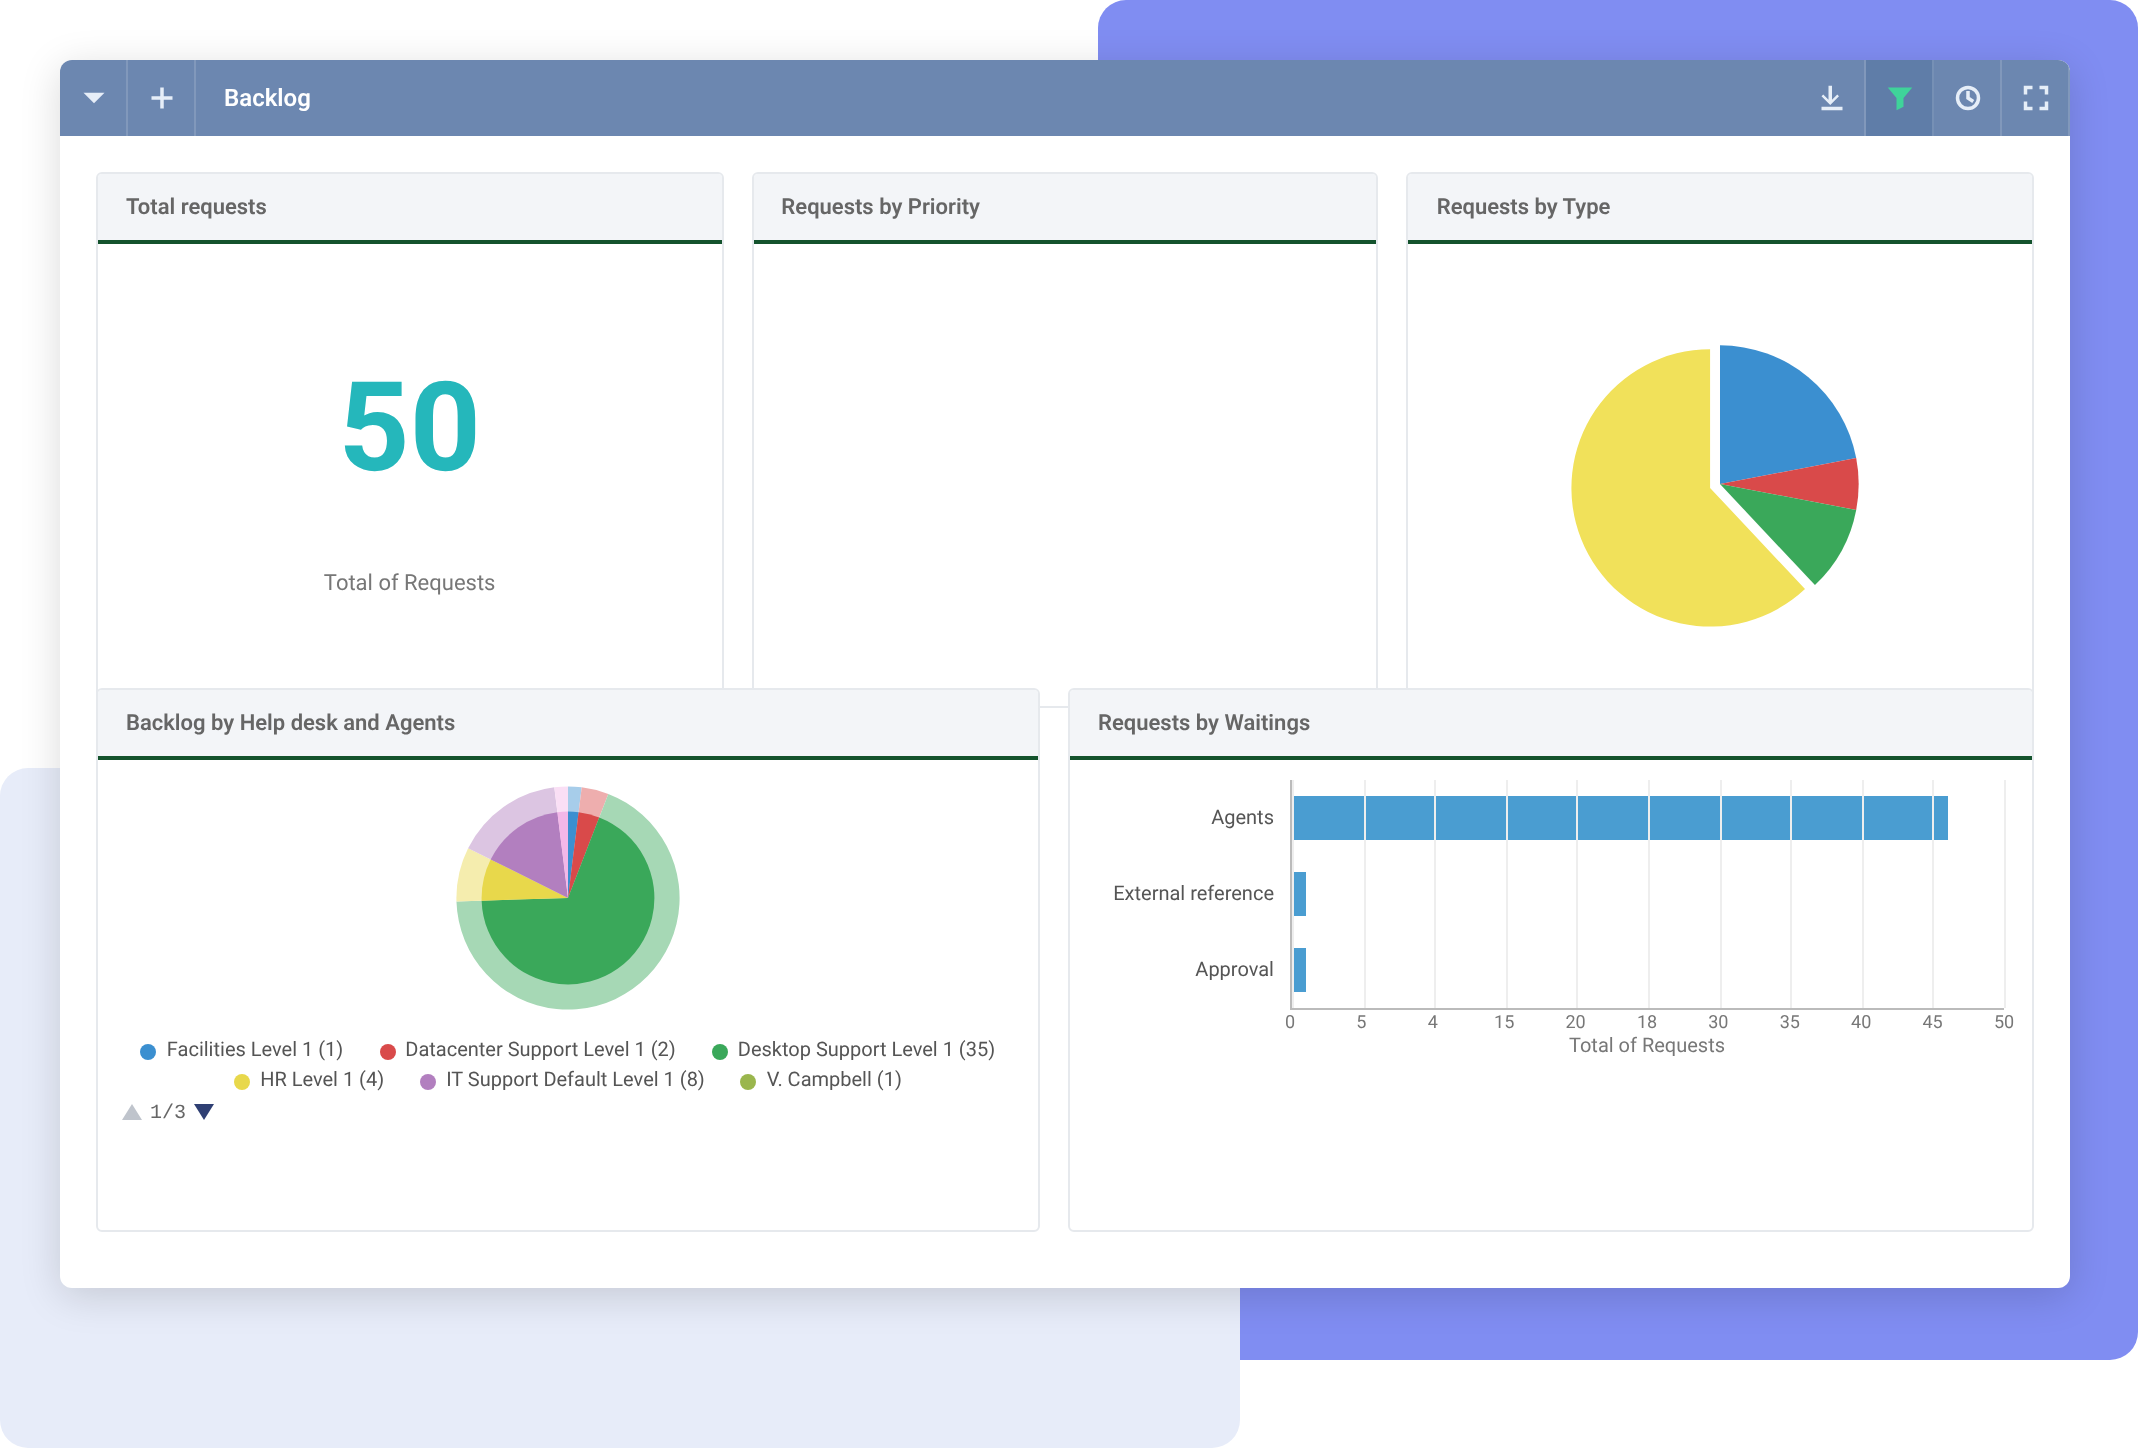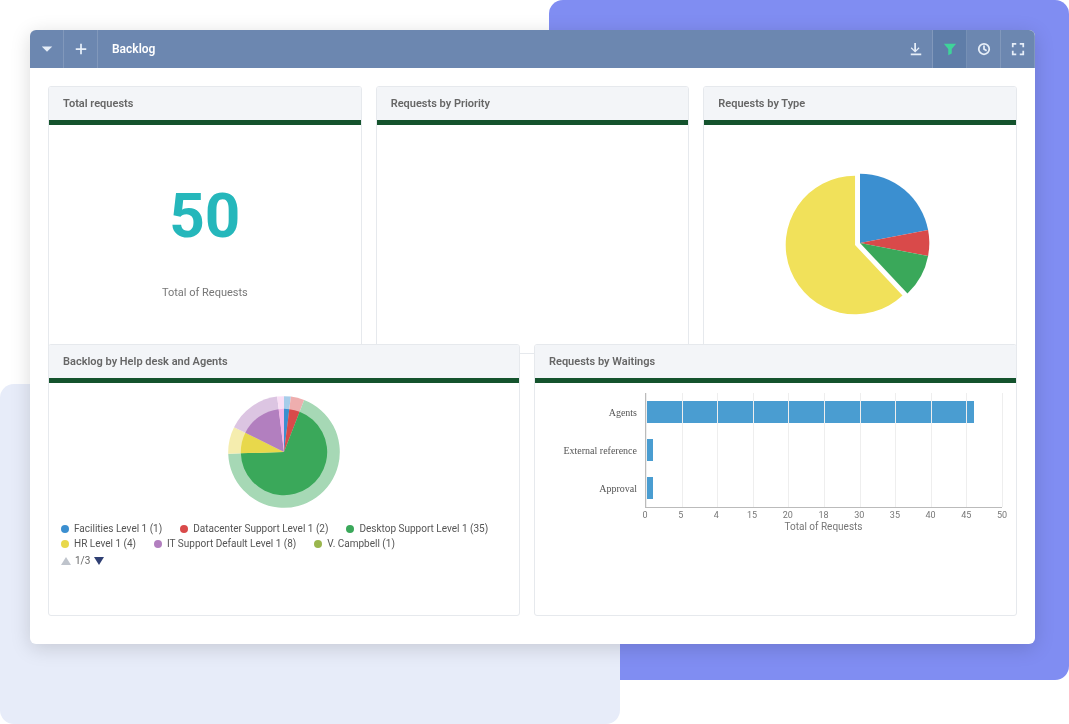--- a/index.html
+++ b/index.html
@@ -9,37 +9,37 @@
   .app-window { position: absolute; top: 30px; left: 30px; width: 1005px; height: 614px; background: #fff; border-radius: 6px; box-shadow: 0 4px 20px rgba(0,0,0,0.15); overflow: hidden; display: flex; flex-direction: column; }
   .toolbar { height: 38px; background: #6c87b0; display: flex; align-items: center; color: #fff; font-size: 12px; }
   .tb-btn { width: 34px; height: 38px; display: flex; align-items: center; justify-content: center; border-right: 1px solid rgba(255,255,255,0.15); cursor: pointer; }
   .tb-btn.active { background:#5f7da8; }
   .tb-title { padding: 0 14px; font-weight: 600; }
   .tb-spacer { flex: 1; }
   .tb-icon { fill: #e6eef8; width: 14px; height: 14px; }
   .tb-icon.green { fill: #3fd39a; }
   .content { flex: 1; padding: 18px; display: grid; grid-template-columns: 1fr 1fr 1fr; grid-template-rows: 268px 250px; gap: 14px; overflow: hidden; }
   .card { border: 1px solid #e6e9ed; border-radius: 3px; background: #fff; display: flex; flex-direction: column; overflow: hidden; }
-  .card-hd { background: #f3f5f8; padding: 10px 14px; font-size: 11px; color: #666; font-weight: 600; border-bottom: 5px solid #14532d; }
+  .card-hd { background: #f3f5f8; padding: 10px 14px; font-size: 11px; color: #666; font-weight: 600; border-bottom: 2px solid #14532d; }
   .card-body { flex: 1; display: flex; flex-direction: column; align-items: center; justify-content: center; position: relative; }
   .bignum { font-size: 62px; font-weight: 700; color: #25b7bb; }
   .bignum-label { font-size: 11px; color: #777; margin-top: 34px; }
   .pie-wrap { display: flex; flex-direction: column; align-items: center; padding-top: 8px; }
   .legend { display: flex; flex-wrap: wrap; gap: 4px 14px; font-size: 10px; color: #555; padding: 8px 18px 10px; justify-content: center; }
-  .legend.left { justify-content: flex-start; padding: 8px 12px 6px; }
+  .legend.left { justify-content: center; padding: 8px 12px 6px; }
   .legend .item { display: flex; align-items: center; gap: 5px; }
   .dot { width: 8px; height: 8px; border-radius: 50%; }
   .tooltip { position: absolute; top: 50px; left: 52px; background:#fffde6; border:1px solid #c9c68f; font-size:10px; color:#555; padding:4px 8px; line-height:1.3; box-shadow:1px 1px 2px rgba(0,0,0,0.1); }
   .tooltip .tline2 { color:#333; }
-  .pager { font-size:10px; color:#666; padding: 0 12px 8px; display:flex; align-items:center; gap:4px; }
+  .pager { font-size:10px; color:#666; padding: 0 12px 8px; display:flex; gap:4px;font-family:Liberation Mono, monospace; }
   .tri { width:0; height:0; border-left:5px solid transparent; border-right:5px solid transparent; }
   .tri.up { border-bottom:8px solid #bfc4cc; }
   .tri.down { border-top:8px solid #2f3f73; }
   .barchart { width: 100%; height: 100%; padding: 10px 14px 4px 8px; }
-  .bar-row { display: flex; align-items: center; height: 38px; font-family: Liberation Serif, serif; }
+  .bar-row { display: flex; align-items: center; height: 38px; }
   .bar-label { width: 102px; text-align: right; font-size: 10px; color: #555; padding-right: 8px; }
   .bar-track { flex: 1; height: 100%; position: relative; border-left: 1px solid #bbb; display:flex; align-items:center; }
   .bar-fill { height: 22px; background: #4a9dd1; }
   .bar-axis { display:flex; margin-left: 102px; border-top: 1px solid #bbb; font-size:9px; color:#777; position:relative; height:14px; }
   .bar-axis span { position:absolute; transform: translateX(-50%); top:2px; }
   .bar-axis-label { text-align:center; font-size:10px; color:#777; margin-left:102px; }
   .grid-lines { position:absolute; left:0; right:0; top:0; bottom:0; pointer-events:none; }
   .grid-lines div { position:absolute; top:0; bottom:0; width:1px; background:#eee; }
 </style>
 </head>

